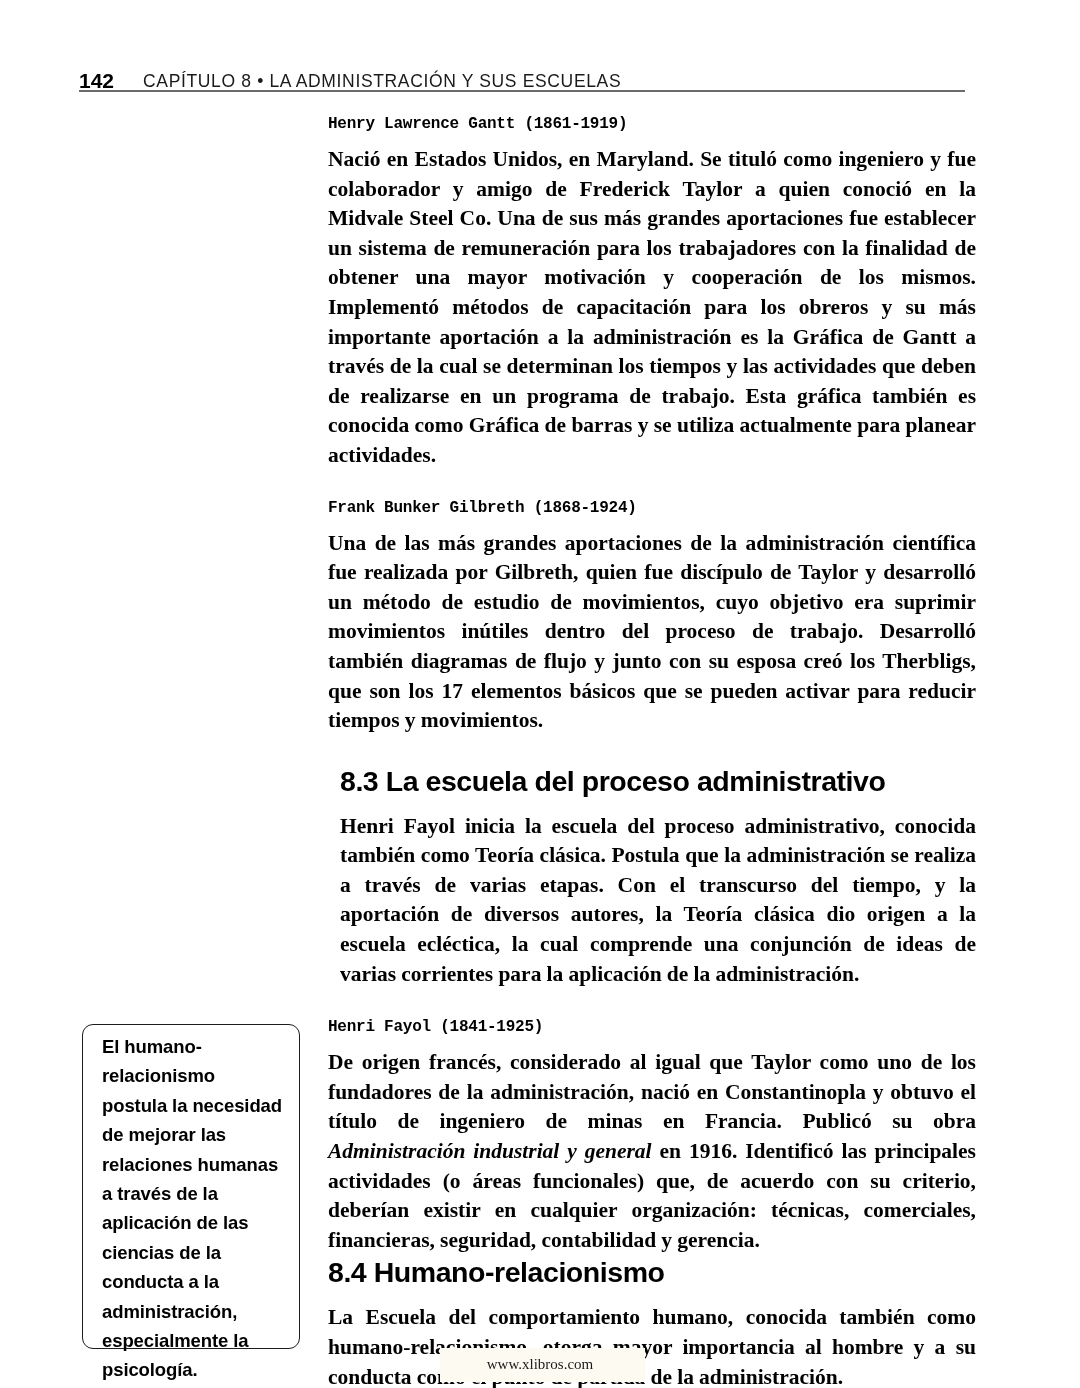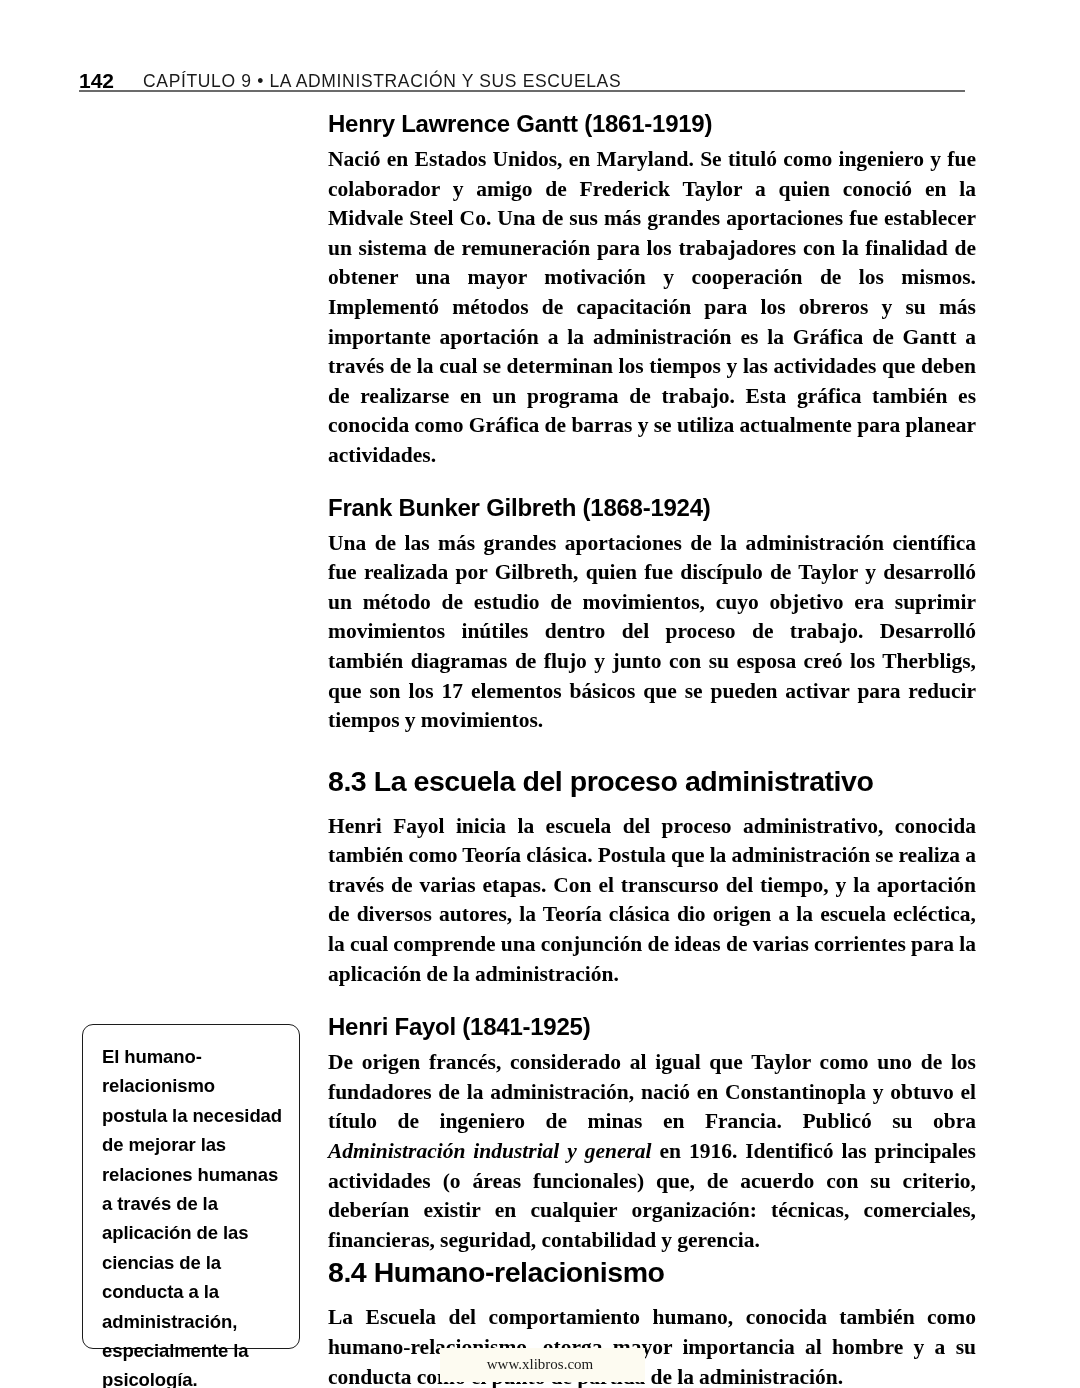--- a/index.html
+++ b/index.html
@@ -59,23 +59,23 @@
 
   
   .column {
     position: absolute;
     left: 328px;
     top: 112px;
     width: 648px;
   }
 
   h3.sub {
-    font-family: Liberation Sans, sans-serif;
-    font-weight: bold;
-    font-size: 24px;
+    font-family: Liberation Mono, monospace;
+    font-weight: bold;
+    font-size: 16px;
     line-height: 24px;
     letter-spacing: -0.25px;
     margin: 0 0 9px 0;
     color: #000;
   }
 
   h2.section {
     font-family: "Liberation Sans", "DejaVu Sans", sans-serif;
     font-weight: bold;
     font-size: 28.5px;
@@ -92,39 +92,39 @@
     text-align: justify;
     margin: 0;
     -webkit-hyphens: none;
     hyphens: none;
     word-spacing: -0.2px;
     font-weight: bold;
   }
 
   .blk-gantt     { margin-bottom: 25px; }
   .blk-gilbreth  { margin-bottom: 28px; }
-  .blk-8-3       { margin-bottom: 26px; }
+  .blk-8-3       { margin-bottom: 26px; margin-left: 12px; }
   .blk-fayol     { }
 
   .sec-heading-8-3 { margin-top: 2px; }
 
   em.worktitle { font-style: italic; }
 
   
   .callout {
     position: absolute;
     left: 82px;
     top: 1024px;
     width: 218px;
     height: 325px;
     box-sizing: border-box;
     border: 1.6px solid #1c1c1c;
     border-radius: 11px;
     background: #ffffff;
-    padding: 17px 17px 14px 19px;
+    padding: 7px 17px 14px 19px;
   }
 
   .callout p {
     margin: 0;
     font-family: "Liberation Sans", "DejaVu Sans", sans-serif;
     font-weight: bold;
     font-size: 18.5px;
     line-height: 29.4px;
     letter-spacing: -0.1px;
     color: #000;
@@ -152,21 +152,21 @@
     color: #1a1a1a;
   }
 </style>
 </head>
 <body>
 
 <div class="page">
 
   <div class="running-head">
     <span class="folio">142</span>
-    <span class="chapter-title">CAPÍTULO 9  •  LA ADMINISTRACIÓN Y SUS ESCUELAS</span>
+    <span class="chapter-title">CAPÍTULO 8  •  LA ADMINISTRACIÓN Y SUS ESCUELAS</span>
   </div>
   <div class="head-rule"></div>
 
   <div class="column">
 
     <div class="blk-gantt">
       <h3 class="sub">Henry Lawrence Gantt (1861-1919)</h3>
       <p class="body">Nació en Estados Unidos, en Maryland. Se tituló como ingeniero y fue colaborador y amigo de Frederick Taylor a quien conoció en la Midvale Steel Co. Una de sus más grandes aportaciones fue establecer un sistema de remuneración para los trabajadores con la finalidad de obtener una mayor motivación y cooperación de los mismos. Implementó métodos de capacitación para los obreros y su más importante aportación a la administración es la Gráfica de Gantt a través de la cual se determinan los tiempos y las actividades que deben de realizarse en un programa de trabajo. Esta gráfica también es conocida como Gráfica de barras y se utiliza actualmente para planear actividades.</p>
     </div>
 

